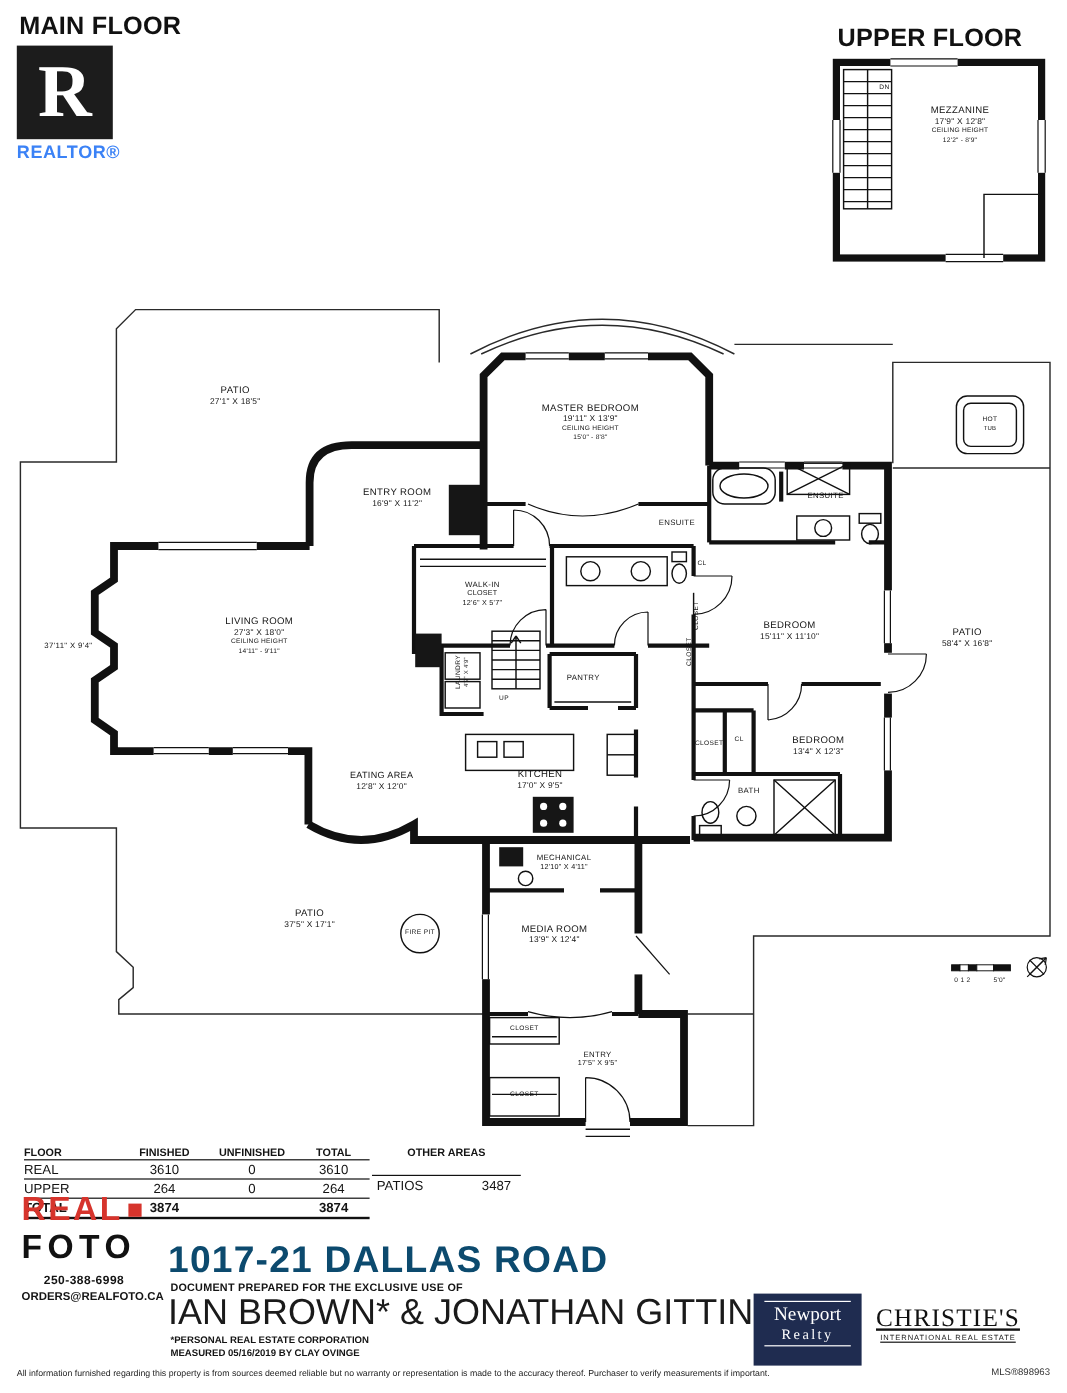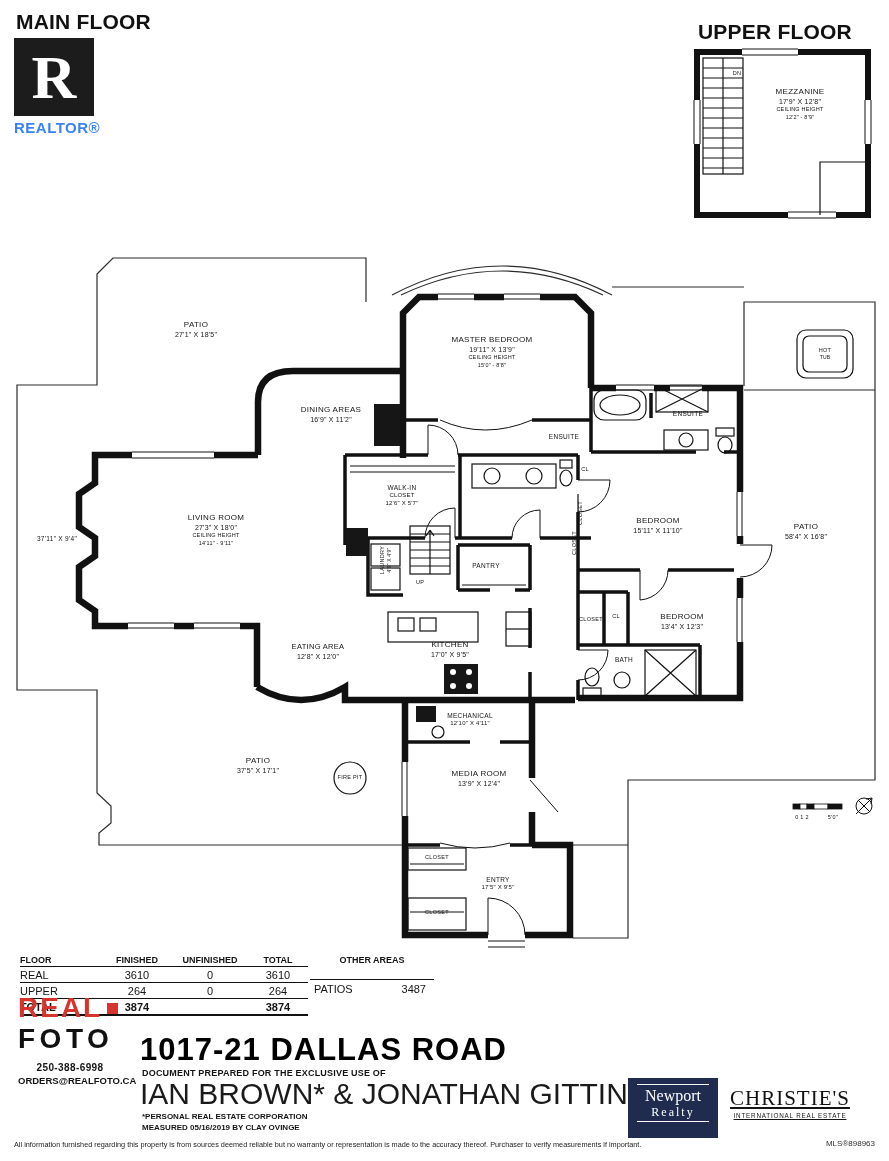--- a/index.html
+++ b/index.html
@@ -42,21 +42,21 @@
   .oa-row { display:flex; justify-content:space-between; padding:3px 8px 0 4px; font-size:11px; }
 
   .rf-logo { position:absolute; left:18px; top:994px; width:112px; }
   .rf-line1 { display:flex; align-items:center; gap:5px; }
   .rf-real { color:#d6342c; font-weight:bold; font-size:28px; letter-spacing:2px; line-height:1; }
   .rf-square { width:11px; height:11px; background:#d6342c; display:inline-block; }
   .rf-foto { color:#111; font-weight:bold; font-size:28px; letter-spacing:4.5px; line-height:1; margin-top:3px; }
   .rf-phone { font-size:10px; font-weight:bold; margin-top:9px; letter-spacing:.4px; text-align:center; width:104px;}
   .rf-email { font-size:9.5px; font-weight:bold; margin-top:2px; }
 
-  .addr     { position:absolute; left:140px; top:1032px; font-size:31px; font-weight:bold; letter-spacing:1px; color:#000000; }
+  .addr     { position:absolute; left:140px; top:1032px; font-size:31px; font-weight:bold; letter-spacing:1px; color:#0c4a6e; }
   .prepared { position:absolute; left:142px; top:1068px; font-size:9px; font-weight:bold; letter-spacing:.2px; }
   .clients  { position:absolute; left:140px; top:1077px; font-size:30px; color:#1a1a1a; }
   .note1    { position:absolute; left:142px; top:1112px; font-size:8px; font-weight:bold; }
   .note2    { position:absolute; left:142px; top:1123px; font-size:8px; font-weight:bold; }
 
   .newport { position:absolute; left:628px; top:1078px; width:90px; height:60px; background:#1f2c50;
              color:#fff; text-align:center; padding-top:4px; }
   .np-rule { height:1px; background:#fff; margin:2px 9px; }
   .np-name { font-family:"Liberation Serif", serif; font-size:16px; line-height:1.1; }
   .np-realty { font-family:"Liberation Serif", serif; font-size:12px; letter-spacing:2px; line-height:1.2; }
@@ -272,21 +272,21 @@
         <div class="l-name">MASTER BEDROOM</div>
         <div class="l-dims">19'11" X 13'9"</div>
         <div class="l-note">CEILING HEIGHT</div>
         <div class="l-note">15'0" - 8'8"</div>
       </div>
       <div class="room-label xxs" style="left: 825px; top: 354px;">
         <div class="l-name">HOT</div>
         <div class="l-dims">TUB</div>
       </div>
       <div class="room-label" style="left: 331px; top: 415px;">
-        <div class="l-name">DINING AREAS</div>
+        <div class="l-name">ENTRY ROOM</div>
         <div class="l-dims">16'9" X 11'2"</div>
       </div>
       <div class="room-label xs" style="left: 564px; top: 437px;">
         <div class="l-name">ENSUITE</div>
       </div>
       <div class="room-label xs" style="left: 688px; top: 414px;">
         <div class="l-name">ENSUITE</div>
       </div>
       <div class="room-label xxs" style="left: 585px; top: 470px;">
         <div class="l-name">CL</div>
@@ -354,21 +354,21 @@
         <div class="l-name">MECHANICAL</div>
         <div class="l-dims">12'10" X 4'11"</div>
       </div>
       <div class="room-label" style="left: 258px; top: 766px;">
         <div class="l-name">PATIO</div>
         <div class="l-dims">37'5" X 17'1"</div>
       </div>
       <div class="room-label xxs" style="left: 350px; top: 778px;">
         <div class="l-name">FIRE PIT</div>
       </div>
-      <div class="room-label" style="left: 479px; top: 779px;">
+      <div class="room-label" style="left: 462px; top: 779px;">
         <div class="l-name">MEDIA ROOM</div>
         <div class="l-dims">13'9" X 12'4"</div>
       </div>
       <div class="room-label xxs" style="left: 437px; top: 858px;">
         <div class="l-name">CLOSET</div>
       </div>
       <div class="room-label xs" style="left: 498px; top: 884px;">
         <div class="l-name">ENTRY</div>
         <div class="l-dims">17'5" X 9'5"</div>
       </div>

